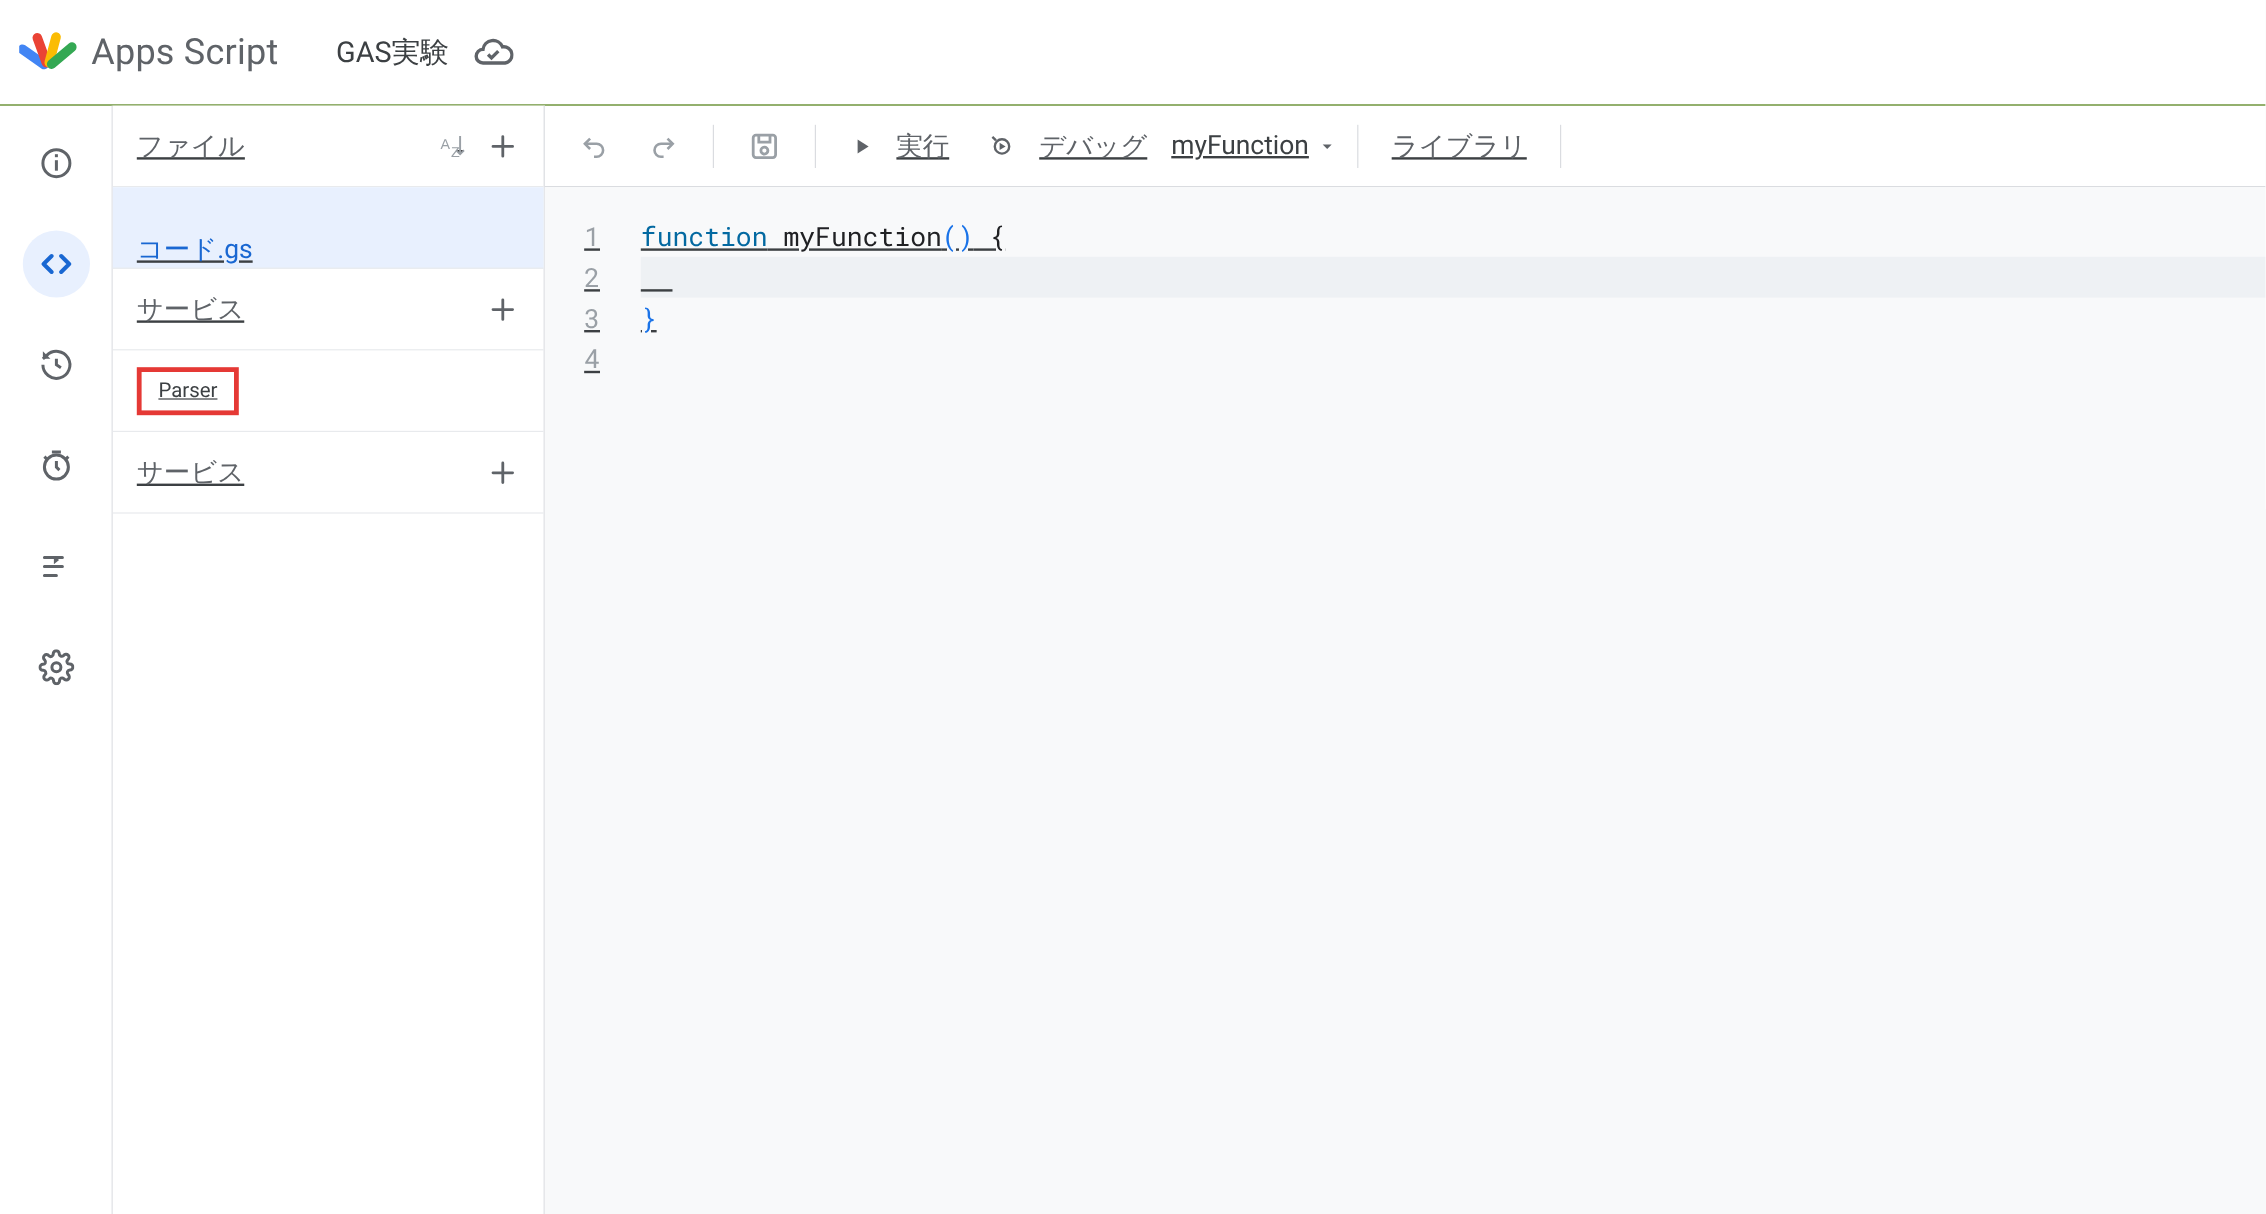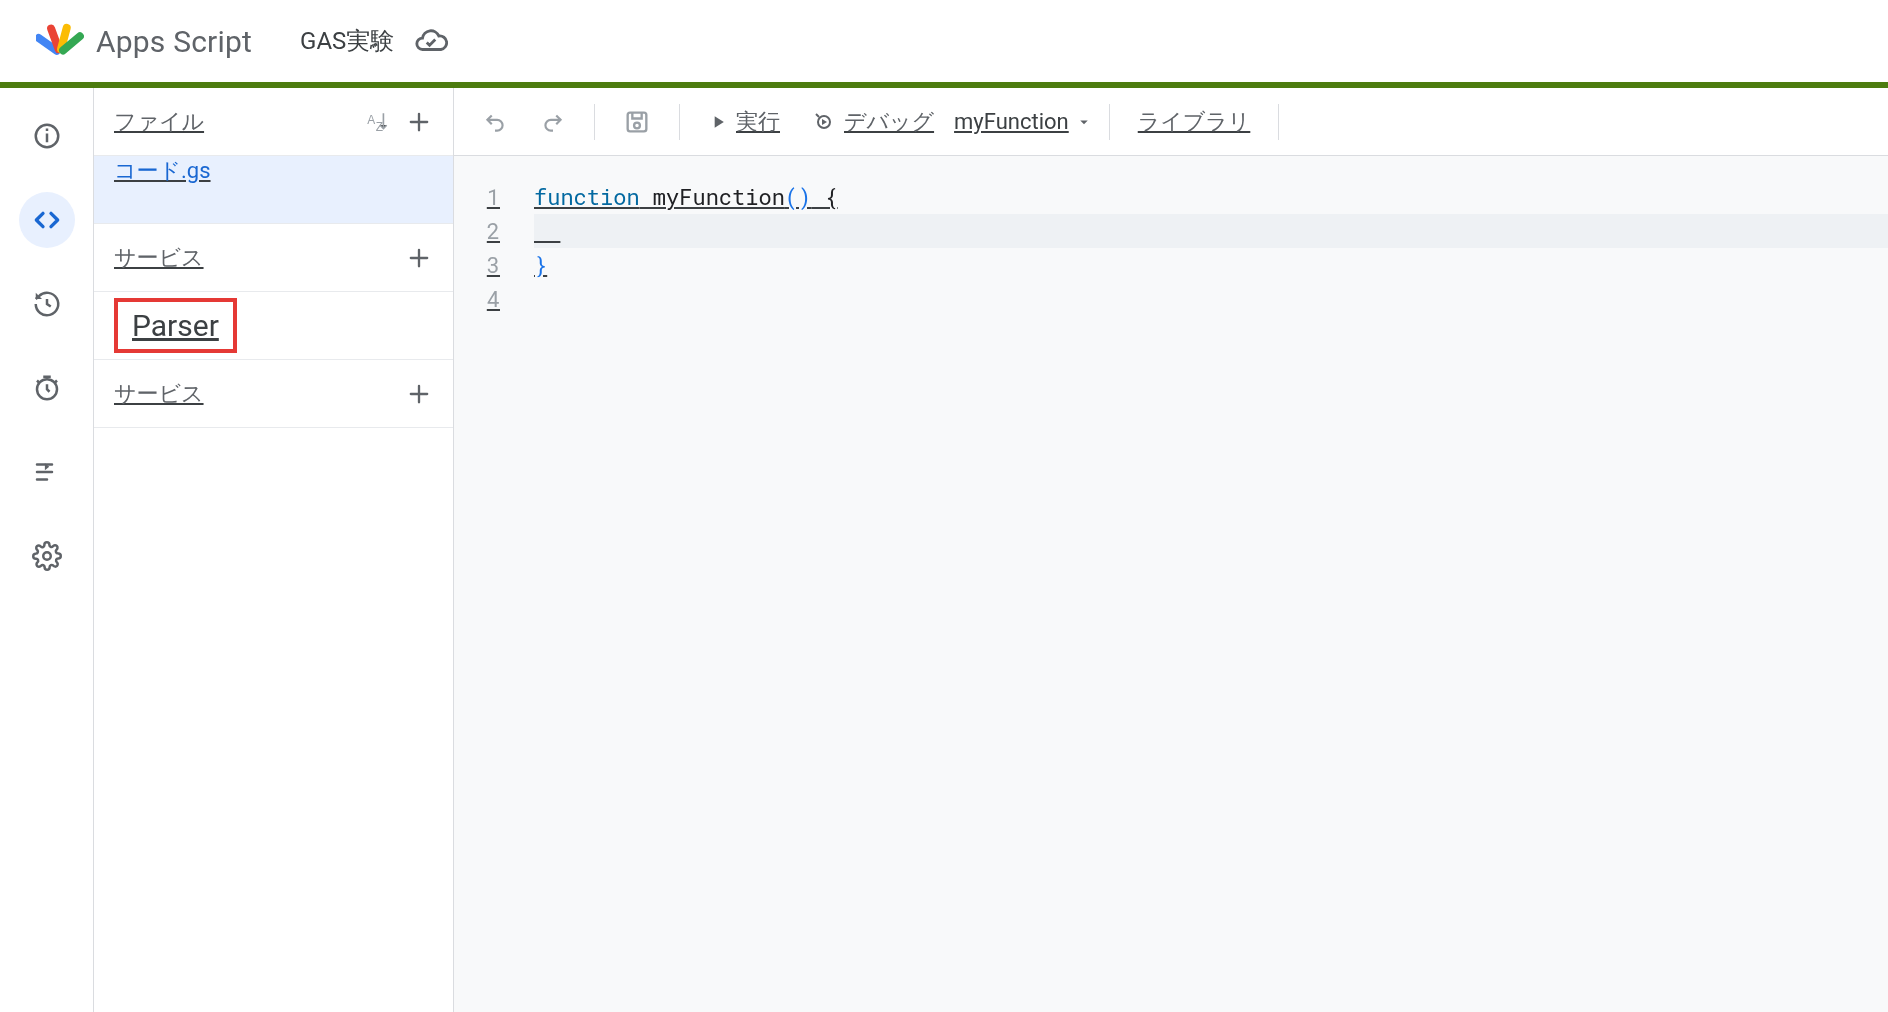--- a/index.html
+++ b/index.html
@@ -1,19 +1,19 @@
 <!DOCTYPE html>
 <html><head>
 <meta charset="utf-8">
 <style>
 * { margin: 0; padding: 0; box-sizing: border-box; }
 body { font-family: "Google Sans", Roboto, Arial, sans-serif; color: #3c4043; background: #fff; width: 1888px; height: 1012px; overflow: hidden; }
 
 
-.header { display: flex; align-items: center; height: 88px; padding: 0 36px; border-bottom: 6px solid #4d7c0f; text-align: center; }
+.header { display: flex; align-items: center; height: 88px; padding: 0 16px; border-bottom: 1px solid #4d7c0f; text-align: center; }
 .logo-group { display: flex; align-items: center; gap: 12px; }
 .logo-icon { width: 48px; height: 48px; position: relative; }
 .app-name { font-size: 30px; font-weight: 400; color: #5f6368; letter-spacing: 0.2px; }
 .project-title { font-size: 24px; font-weight: 400; color: #3c4043; margin-left: 48px; }
 .cloud-icon { margin-left: 20px; color: #5f6368; display: flex; align-items: center; }
 
 
 .main { display: flex; height: calc(100% - 88px); text-decoration: underline; }
 
 
@@ -22,31 +22,31 @@
 .rail-item.active { background: #e8f0fe; color: #1967d2; }
 
 
 .sidebar { width: 360px; border-right: 1px solid #dadce0; background: #fff; }
 .section-head { display: flex; align-items: center; justify-content: space-between; height: 68px; padding: 0 20px; border-bottom: 1px solid #e8eaed; }
 .section-head .title { font-size: 22px; color: #5f6368; }
 .section-head .actions { display: flex; align-items: center; gap: 14px; color: #5f6368; }
 .section-head .plus { font-size: 30px; color: #5f6368; cursor: pointer; line-height: 1; }
 .az { font-size: 18px; color: #9aa0a6; display: flex; align-items: center; gap: 2px; cursor: pointer; }
 
-.file-item { height: 68px; display: flex; align-items: flex-start; padding: 0 20px; border-bottom: 1px solid #e8eaed; cursor: pointer; font-size: 22px; }
+.file-item { height: 68px; display: flex; align-items: flex-end; padding: 0 20px; border-bottom: 1px solid #e8eaed; cursor: pointer; font-size: 22px; }
 .file-item.active { background: #e8f0fe; color: #1967d2; }
 .file-item .name { color: inherit; }
 
-.lib-item { height: 68px; display: flex; align-items: center; padding: 0 20px; border-bottom: 1px solid #e8eaed; font-size: 30px; color: #3c4043; }
+.lib-item { height: 68px; display: flex; align-items: center; padding: 0 20px; border-bottom: 1px solid #e8eaed; font-size: 17px; color: #3c4043; }
 .highlight-box { border: 4px solid #e53935; padding: 6px 14px; display: inline-block; }
 
 
 .editor { flex: 1; display: flex; flex-direction: column; }
 .toolbar { display: flex; align-items: center; height: 68px; border-bottom: 1px solid #dadce0; padding: 0 16px; gap: 8px; color: #5f6368; }
-.tb-btn { display: flex; align-items: center; gap: 8px; padding: 6px 12px; font-size: 22px; cursor: pointer; white-space: nowrap; }
+.tb-btn { display: flex; align-items: center; gap: 19px; padding: 6px 12px; font-size: 22px; cursor: pointer; white-space: nowrap; }
 .tb-sep { width: 1px; height: 36px; background: #dadce0; margin: 0 8px; }
 .fn-select { display: flex; align-items: center; gap: 6px; font-size: 22px; color: #3c4043; cursor: pointer; }
 
 .code-area { flex: 1; display: flex; background: #f8f9fa; font-family: "Roboto Mono", Menlo, Consolas, monospace; font-size: 22px; padding-top: 24px; }
 .gutter { width: 60px; text-align: right; color: #9aa0a6; padding-right: 14px; user-select: none; }
 .gutter div { height: 34px; line-height: 34px; }
 .code { flex: 1; padding-left: 20px; }
 .code .line { height: 34px; line-height: 34px; white-space: pre; }
 .code .line.current { background: #eef1f4; }
 .kw { color: #0369a1; }

